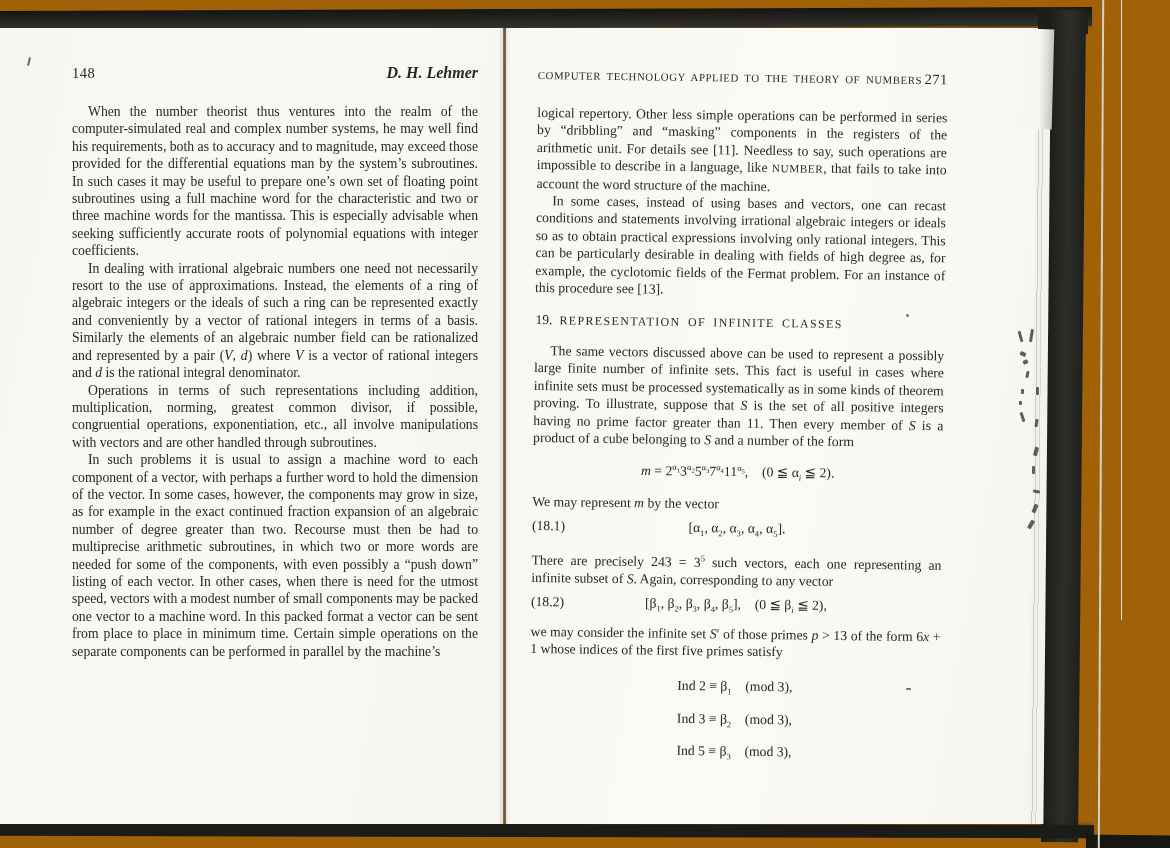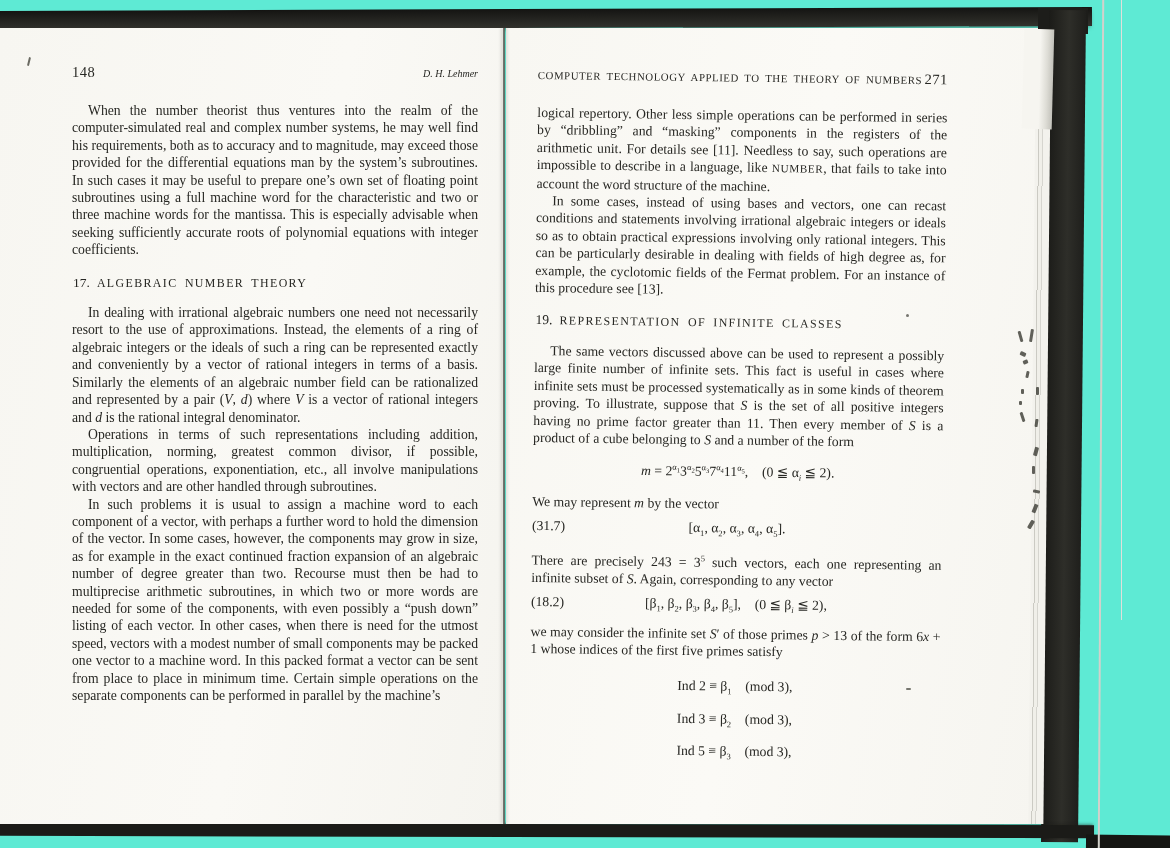--- a/index.html
+++ b/index.html
@@ -1,21 +1,21 @@
 <!DOCTYPE html>
 <html><head>
 <meta charset="utf-8">
 <style>
   html, body { margin: 0; padding: 0; background: #ffffff; }
   .scan {
     position: relative;
     width: 1170px;
     height: 848px;
     overflow: hidden;
-    background: #5eead4;
+    background: #a16207;
     font-family: "Liberation Serif", "DejaVu Serif", serif;
     color: #272723;
   }
   
   .band-top {
     position: absolute; left: -6px; top: 9px; width: 1098px; height: 19px;
     background: linear-gradient(#141412, #32322d);
     transform: rotate(-0.2deg);
     box-shadow: 0 3px 4px -2px rgba(40,40,35,0.55);
   }
@@ -63,21 +63,21 @@
     position: absolute; left: 503px; top: 28px; width: 2px; height: 796px;
     background: #5d5d56; opacity: 0.85;
     box-shadow: -2px 0 3px rgba(120,120,110,0.35), 2px 0 3px rgba(120,120,110,0.35);
   }
   
   .text-col { position: absolute; top: 64px; width: 406px; }
   .text-left  { left: 72px; }
   .text-right { left: 538px; width: 410px; transform: rotate(0.75deg); transform-origin: 0 0; top: 66px; }
   .pg-head { display: flex; justify-content: space-between; align-items: baseline; }
   .pg-num { font-size: 14.5px; letter-spacing: 0.5px; }
-  .run-head-italic { font-style: italic; font-size: 10px; }
+  .run-head-italic { font-style: italic; font-size: 16px; font-weight: bold; }
   .run-head-caps { font-size: 10.8px; letter-spacing: 0.55px; word-spacing: 2.5px; padding-top: 3px; }
   .body-text { margin-top: 21px; font-size: 13.7px; line-height: 17.4px; text-align: justify; }
   .body-text p { margin: 0; text-indent: 16px; }
   .body-text p.noindent { text-indent: 0; }
   .sec-head { margin: 15px 0 12px 1px; font-size: 13.5px; text-indent: 0; }
   .sec-head .hd-title { font-size: 11.9px; letter-spacing: 1.4px; margin-left: 7px; word-spacing: 3px; }
   .formula { text-align: center; text-indent: 0 !important; margin: 11px 0 9px !important; }
   .eqrow { position: relative; margin: 7px 0 !important; text-indent: 0 !important; text-align: center; }
   .eqrow .eq-label { position: absolute; left: 0; top: 0; }
   .cong-wrap { text-align: center; margin-top: 12px !important; text-indent: 0 !important; }
@@ -111,23 +111,20 @@
   <div class="outer-line-2"></div>
   <div class="pen-mark-topleft"></div>
 
   <div class="text-col text-left">
     <div class="pg-head">
       <span class="pg-num">148</span>
       <span class="run-head-italic">D. H. Lehmer</span>
     </div>
     <div class="body-text">
       <p>When the number theorist thus ventures into the realm of the computer-simulated real and complex number systems, he may well find his requirements, both as to accuracy and to magnitude, may exceed those provided for the differential equations man by the system’s subroutines. In such cases it may be useful to prepare one’s own set of floating point subroutines using a full machine word for the characteristic and two or three machine words for the mantissa. This is especially advisable when seeking sufficiently accurate roots of polynomial equations with integer coefficients.</p>
-      <div class="sec-head">
-        <span>17.</span><span class="hd-title">ALGEBRAIC NUMBER THEORY</span>
-      </div>
       <p>In dealing with irrational algebraic numbers one need not necessarily resort to the use of approximations. Instead, the elements of a ring of algebraic integers or the ideals of such a ring can be represented exactly and conveniently by a vector of rational integers in terms of a basis. Similarly the elements of an algebraic number field can be rationalized and represented by a pair (<i>V</i>, <i>d</i>) where <i>V</i> is a vector of rational integers and <i>d</i> is the rational integral denominator.</p>
       <p>Operations in terms of such representations including addition, multiplication, norming, greatest common divisor, if possible, congruential operations, exponentiation, etc., all involve manipulations with vectors and are other handled through subroutines.</p>
       <p>In such problems it is usual to assign a machine word to each component of a vector, with perhaps a further word to hold the dimension of the vector. In some cases, however, the components may grow in size, as for example in the exact continued fraction expansion of an algebraic number of degree greater than two. Recourse must then be had to multiprecise arithmetic subroutines, in which two or more words are needed for some of the components, with even possibly a “push down” listing of each vector. In other cases, when there is need for the utmost speed, vectors with a modest number of small components may be packed one vector to a machine word. In this packed format a vector can be sent from place to place in minimum time. Certain simple operations on the separate components can be performed in parallel by the machine’s</p>
     </div>
   </div>
 
   <div class="text-col text-right">
     <div class="pg-head">
       <span class="run-head-caps">COMPUTER TECHNOLOGY APPLIED TO THE THEORY OF NUMBERS</span>
       <span class="pg-num">271</span>
@@ -135,21 +132,21 @@
     <div class="body-text">
       <p class="noindent">logical repertory. Other less simple operations can be performed in series by “dribbling” and “masking” components in the registers of the arithmetic unit. For details see [11]. Needless to say, such operations are impossible to describe in a language, like <span class="sc">NUMBER</span>, that fails to take into account the word structure of the machine.</p>
       <p>In some cases, instead of using bases and vectors, one can recast conditions and statements involving irrational algebraic integers or ideals so as to obtain practical expressions involving only rational integers. This can be particularly desirable in dealing with fields of high degree as, for example, the cyclotomic fields of the Fermat problem. For an instance of this procedure see [13].</p>
       <div class="sec-head">
         <span>19.</span><span class="hd-title">REPRESENTATION OF INFINITE CLASSES</span>
       </div>
       <p>The same vectors discussed above can be used to represent a possibly large finite number of infinite sets. This fact is useful in cases where infinite sets must be processed systematically as in some kinds of theorem proving. To illustrate, suppose that <i>S</i> is the set of all positive integers having no prime factor greater than 11. Then every member of <i>S</i> is a product of a cube belonging to <i>S</i> and a number of the form</p>
       <p class="formula"><i>m</i> = 2<sup>α<sub>1</sub></sup>3<sup>α<sub>2</sub></sup>5<sup>α<sub>3</sub></sup>7<sup>α<sub>4</sub></sup>11<sup>α<sub>5</sub></sup>, (0 ≦ α<sub><i>i</i></sub> ≦ 2).</p>
       <p class="noindent">We may represent <i>m</i> by the vector</p>
       <p class="eqrow">
-        <span class="eq-label">(31.7)</span>
+        <span class="eq-label">(18.1)</span>
         <span>[α<sub>1</sub>, α<sub>2</sub>, α<sub>3</sub>, α<sub>4</sub>, α<sub>5</sub>].</span>
       </p>
       <p class="noindent">There are precisely 243 = 3<sup>5</sup> such vectors, each one representing an infinite subset of <i>S</i>. Again, corresponding to any vector</p>
       <p class="eqrow">
         <span class="eq-label">(18.2)</span>
         <span>[β<sub>1</sub>, β<sub>2</sub>, β<sub>3</sub>, β<sub>4</sub>, β<sub>5</sub>], (0 ≦ β<sub><i>i</i></sub> ≦ 2),</span>
       </p>
       <p class="noindent">we may consider the infinite set <i>S</i>′ of those primes <i>p</i> &gt; 13 of the form 6<i>x</i> + 1 whose indices of the first five primes satisfy</p>
       <div class="cong-wrap">
         <div class="cong-inner">

